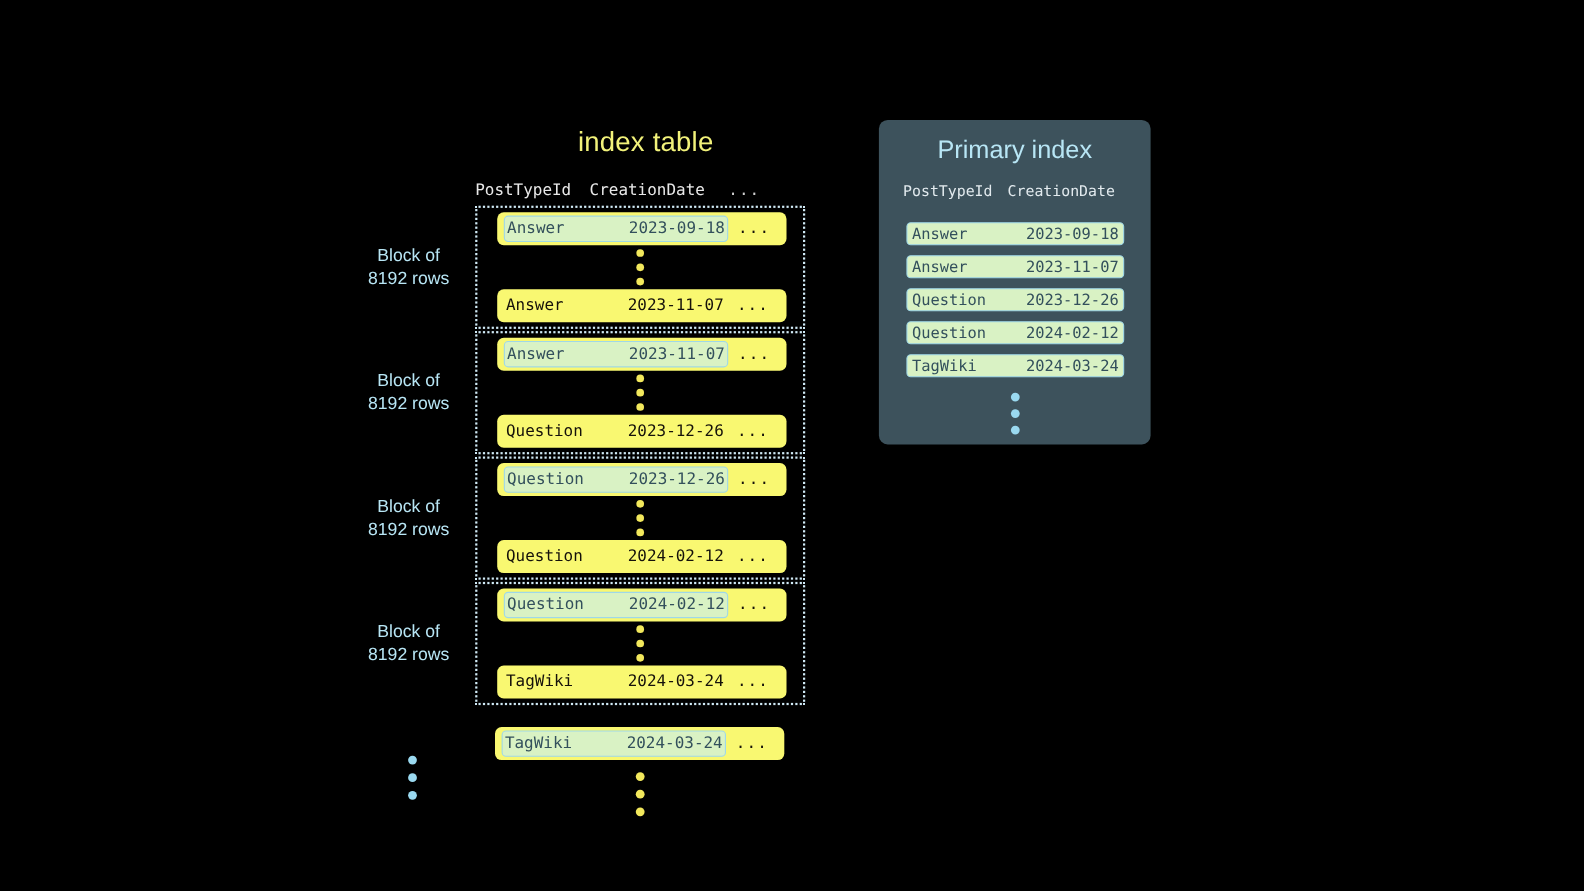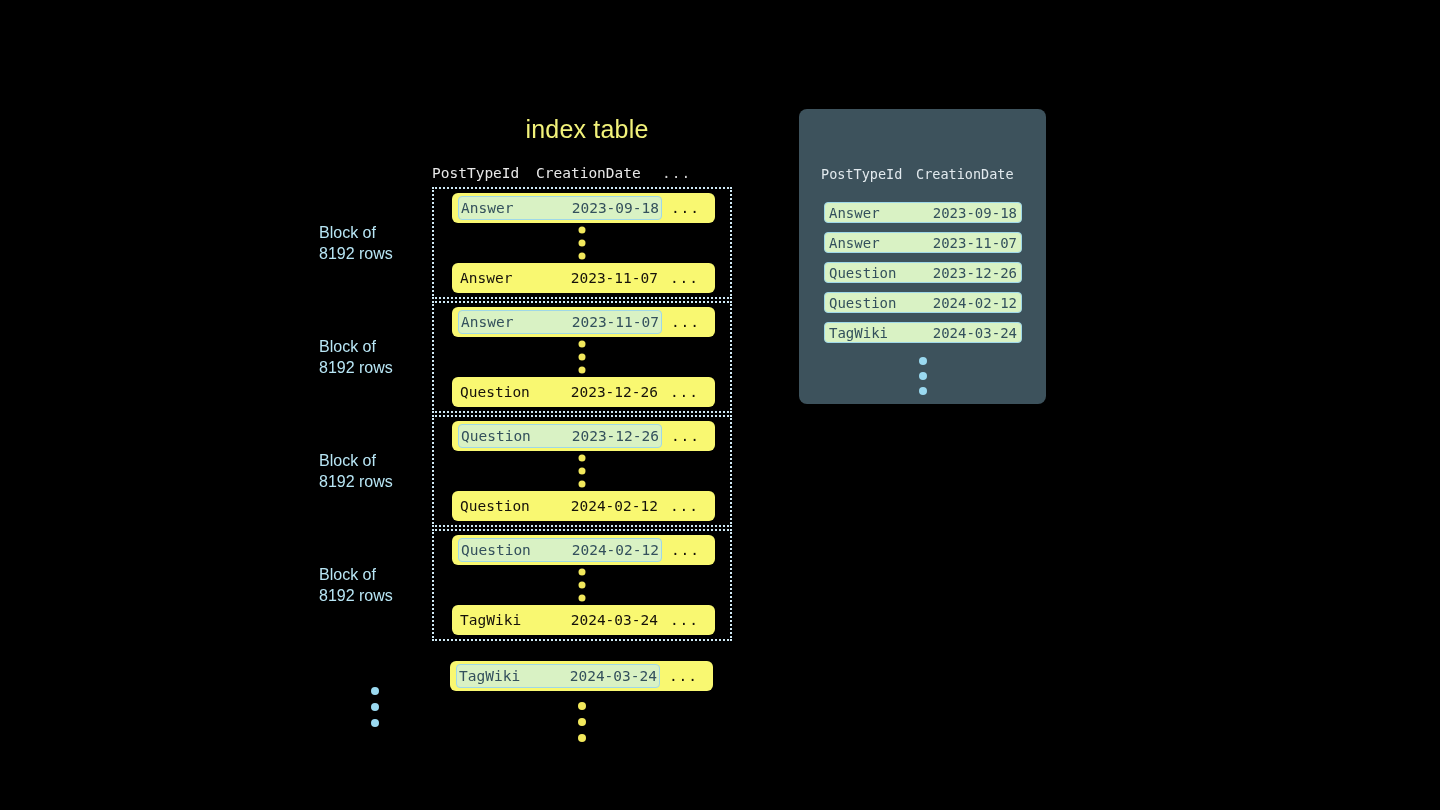--- a/index.html
+++ b/index.html
@@ -67,20 +67,21 @@
     height: 112px;
     margin-bottom: 2px;
   }
 
   .block-label {
     position: absolute;
     left: -115px;
     top: 50%;
     transform: translateY(-50%);
     width: 105px;
+    text-align: center;
     color: #b8e6f5;
     font-size: 16px;
     line-height: 21px;
     font-family: "Liberation Sans", sans-serif;
     white-space: pre-line;
   }
 
   
   .row {
     position: absolute;
@@ -376,20 +377,21 @@
   <div class="bottom-dots blue" style="left: 46px; top: 572px;">
     <span class="dot"></span>
     <span class="dot"></span>
     <span class="dot"></span>
   </div>
 
 </div>
 
 <div id="primary-index">
 
+  <div class="pi-title">Primary index</div>
 
   <div class="pi-headers">
     <span class="ch-type">PostTypeId</span>
     <span class="ch-date">CreationDate</span>
   </div>
 
   <div class="pi-rows">
     <div class="pi-row">
       <span class="ptype">Answer</span>
       <span class="pdate">2023-09-18</span>

